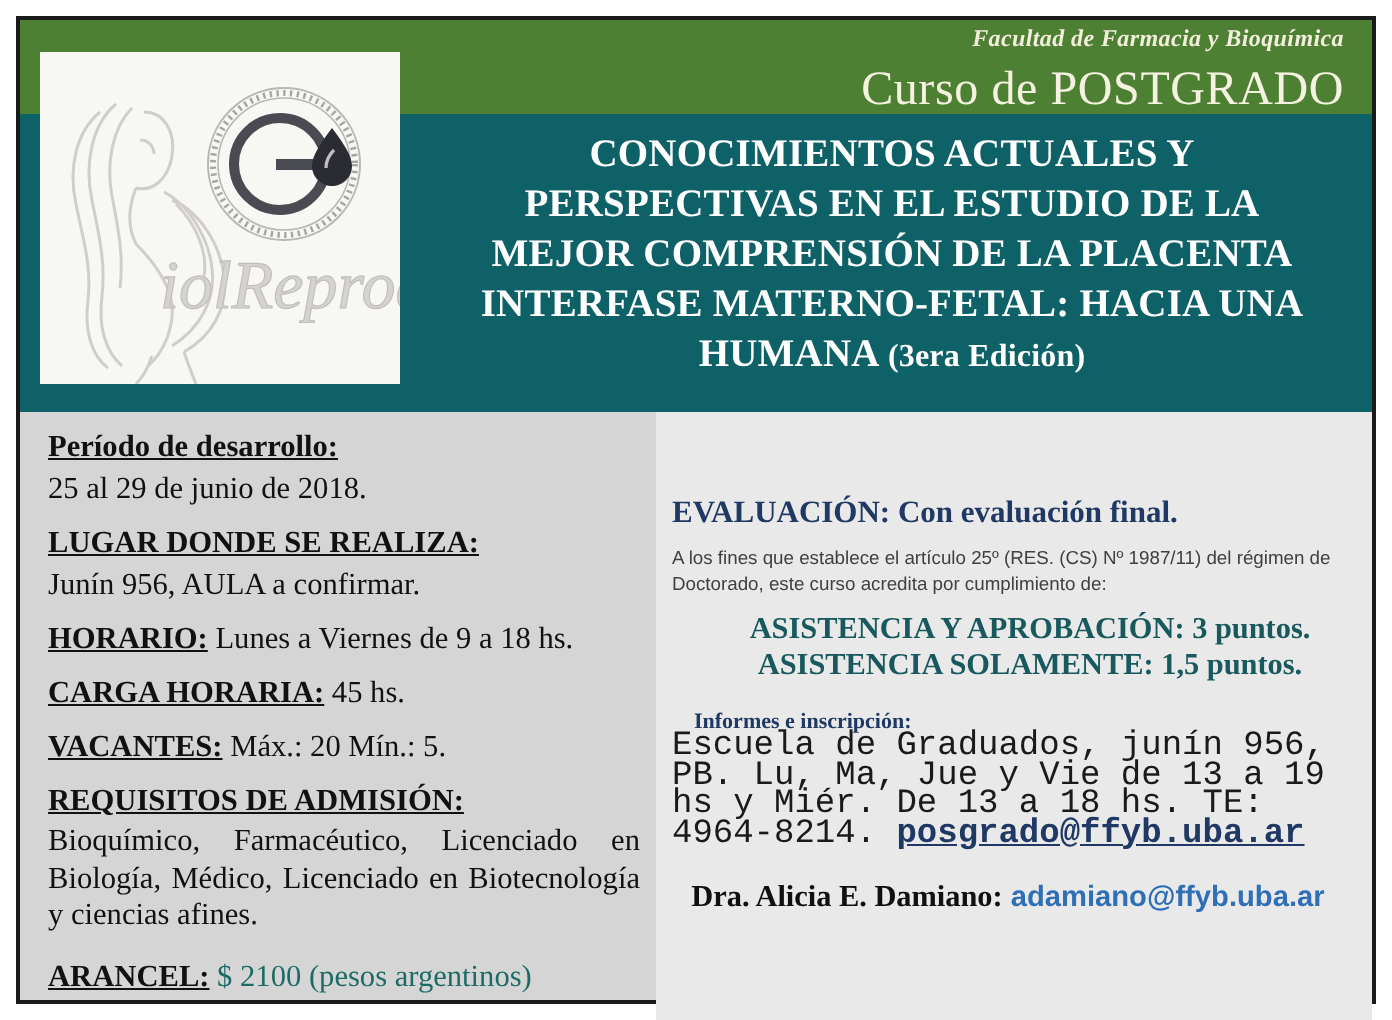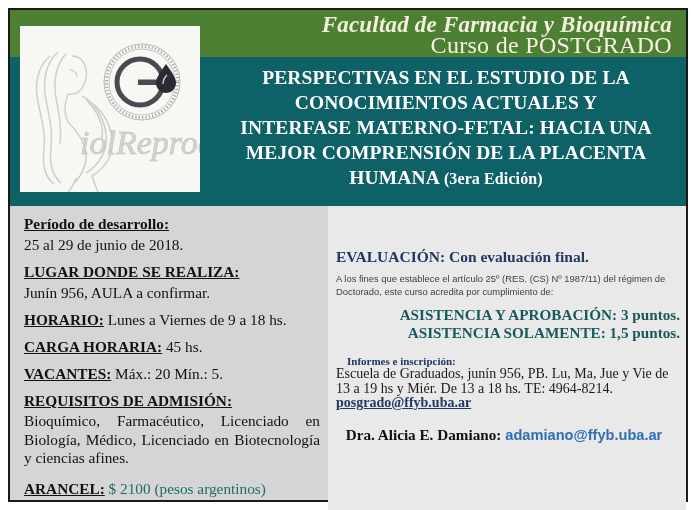--- a/index.html
+++ b/index.html
@@ -66,21 +66,21 @@
   }
 
   .fac-line {
     position: absolute;
     right: 14px;
     top: 2px;
     color: #f3efdc;
     font-family: "Liberation Serif", serif;
     font-style: italic;
     font-weight: bold;
-    font-size: 23px;
+    font-size: 12px;
     letter-spacing: .2px;
     text-align: left;
     white-space: nowrap;
   }
   .curso-line {
     position: absolute;
     right: 14px;
     top: 22px;
     color: #f6f2e2;
     font-family: "Liberation Serif", serif;
@@ -171,35 +171,35 @@
     line-height: 13px;
     width: 338px;
     margin-bottom: 8px;
   }
   .asistencia {
     color: #18595e;
     font-family: "Liberation Serif", serif;
     font-weight: bold;
     font-size: 15.2px;
     line-height: 18px;
-    text-align: right;
+    text-align: center;
     padding-left: 14px;
   }
   .informes-head {
     margin-top: 13px;
     color: #1f3864;
     font-family: Liberation Serif, serif;
     font-weight: bold;
     font-size: 11px;
     margin-left: 11px;
   }
   .informes-body {
     color: #1a1a1a;
-    font-family: Liberation Serif, serif;
-    font-size: 14px;
+    font-family: Liberation Mono, monospace;
+    font-size: 17px;
     line-height: 14.5px;
     width: 342px;
   }
   .mail-link {
     color: #1f3864;
     font-weight: bold;
     text-decoration: underline;
   }
   .contact-row {
     margin-top: 15px;
@@ -269,24 +269,24 @@
         </g>
 
         <text x="60" y="128" font-family="Liberation Serif, serif" font-style="italic" font-size="34" fill="#d6d2d2" stroke="#c2bebe" stroke-width="0.6">iolReprod</text>
       </svg>
     </div>
 
     <div class="fac-line">Facultad de Farmacia y Bioquímica</div>
     <div class="curso-line">Curso de POSTGRADO</div>
 
     <div class="course-title">
+      <div>CONOCIMIENTOS ACTUALES Y</div>
       <div>PERSPECTIVAS EN EL ESTUDIO DE LA</div>
-      <div>CONOCIMIENTOS ACTUALES Y</div>
+      <div>MEJOR COMPRENSIÓN DE LA PLACENTA</div>
       <div>INTERFASE MATERNO-FETAL: HACIA UNA</div>
-      <div>MEJOR COMPRENSIÓN DE LA PLACENTA</div>
       <div><span>HUMANA</span><span class="edicion"> (3era Edición)</span></div>
     </div>
   </div>
 
   <div class="panel-left">
     <div class="left-inner">
 
       <div class="row">
         <span class="lbl">Período de desarrollo:</span>
       </div>

